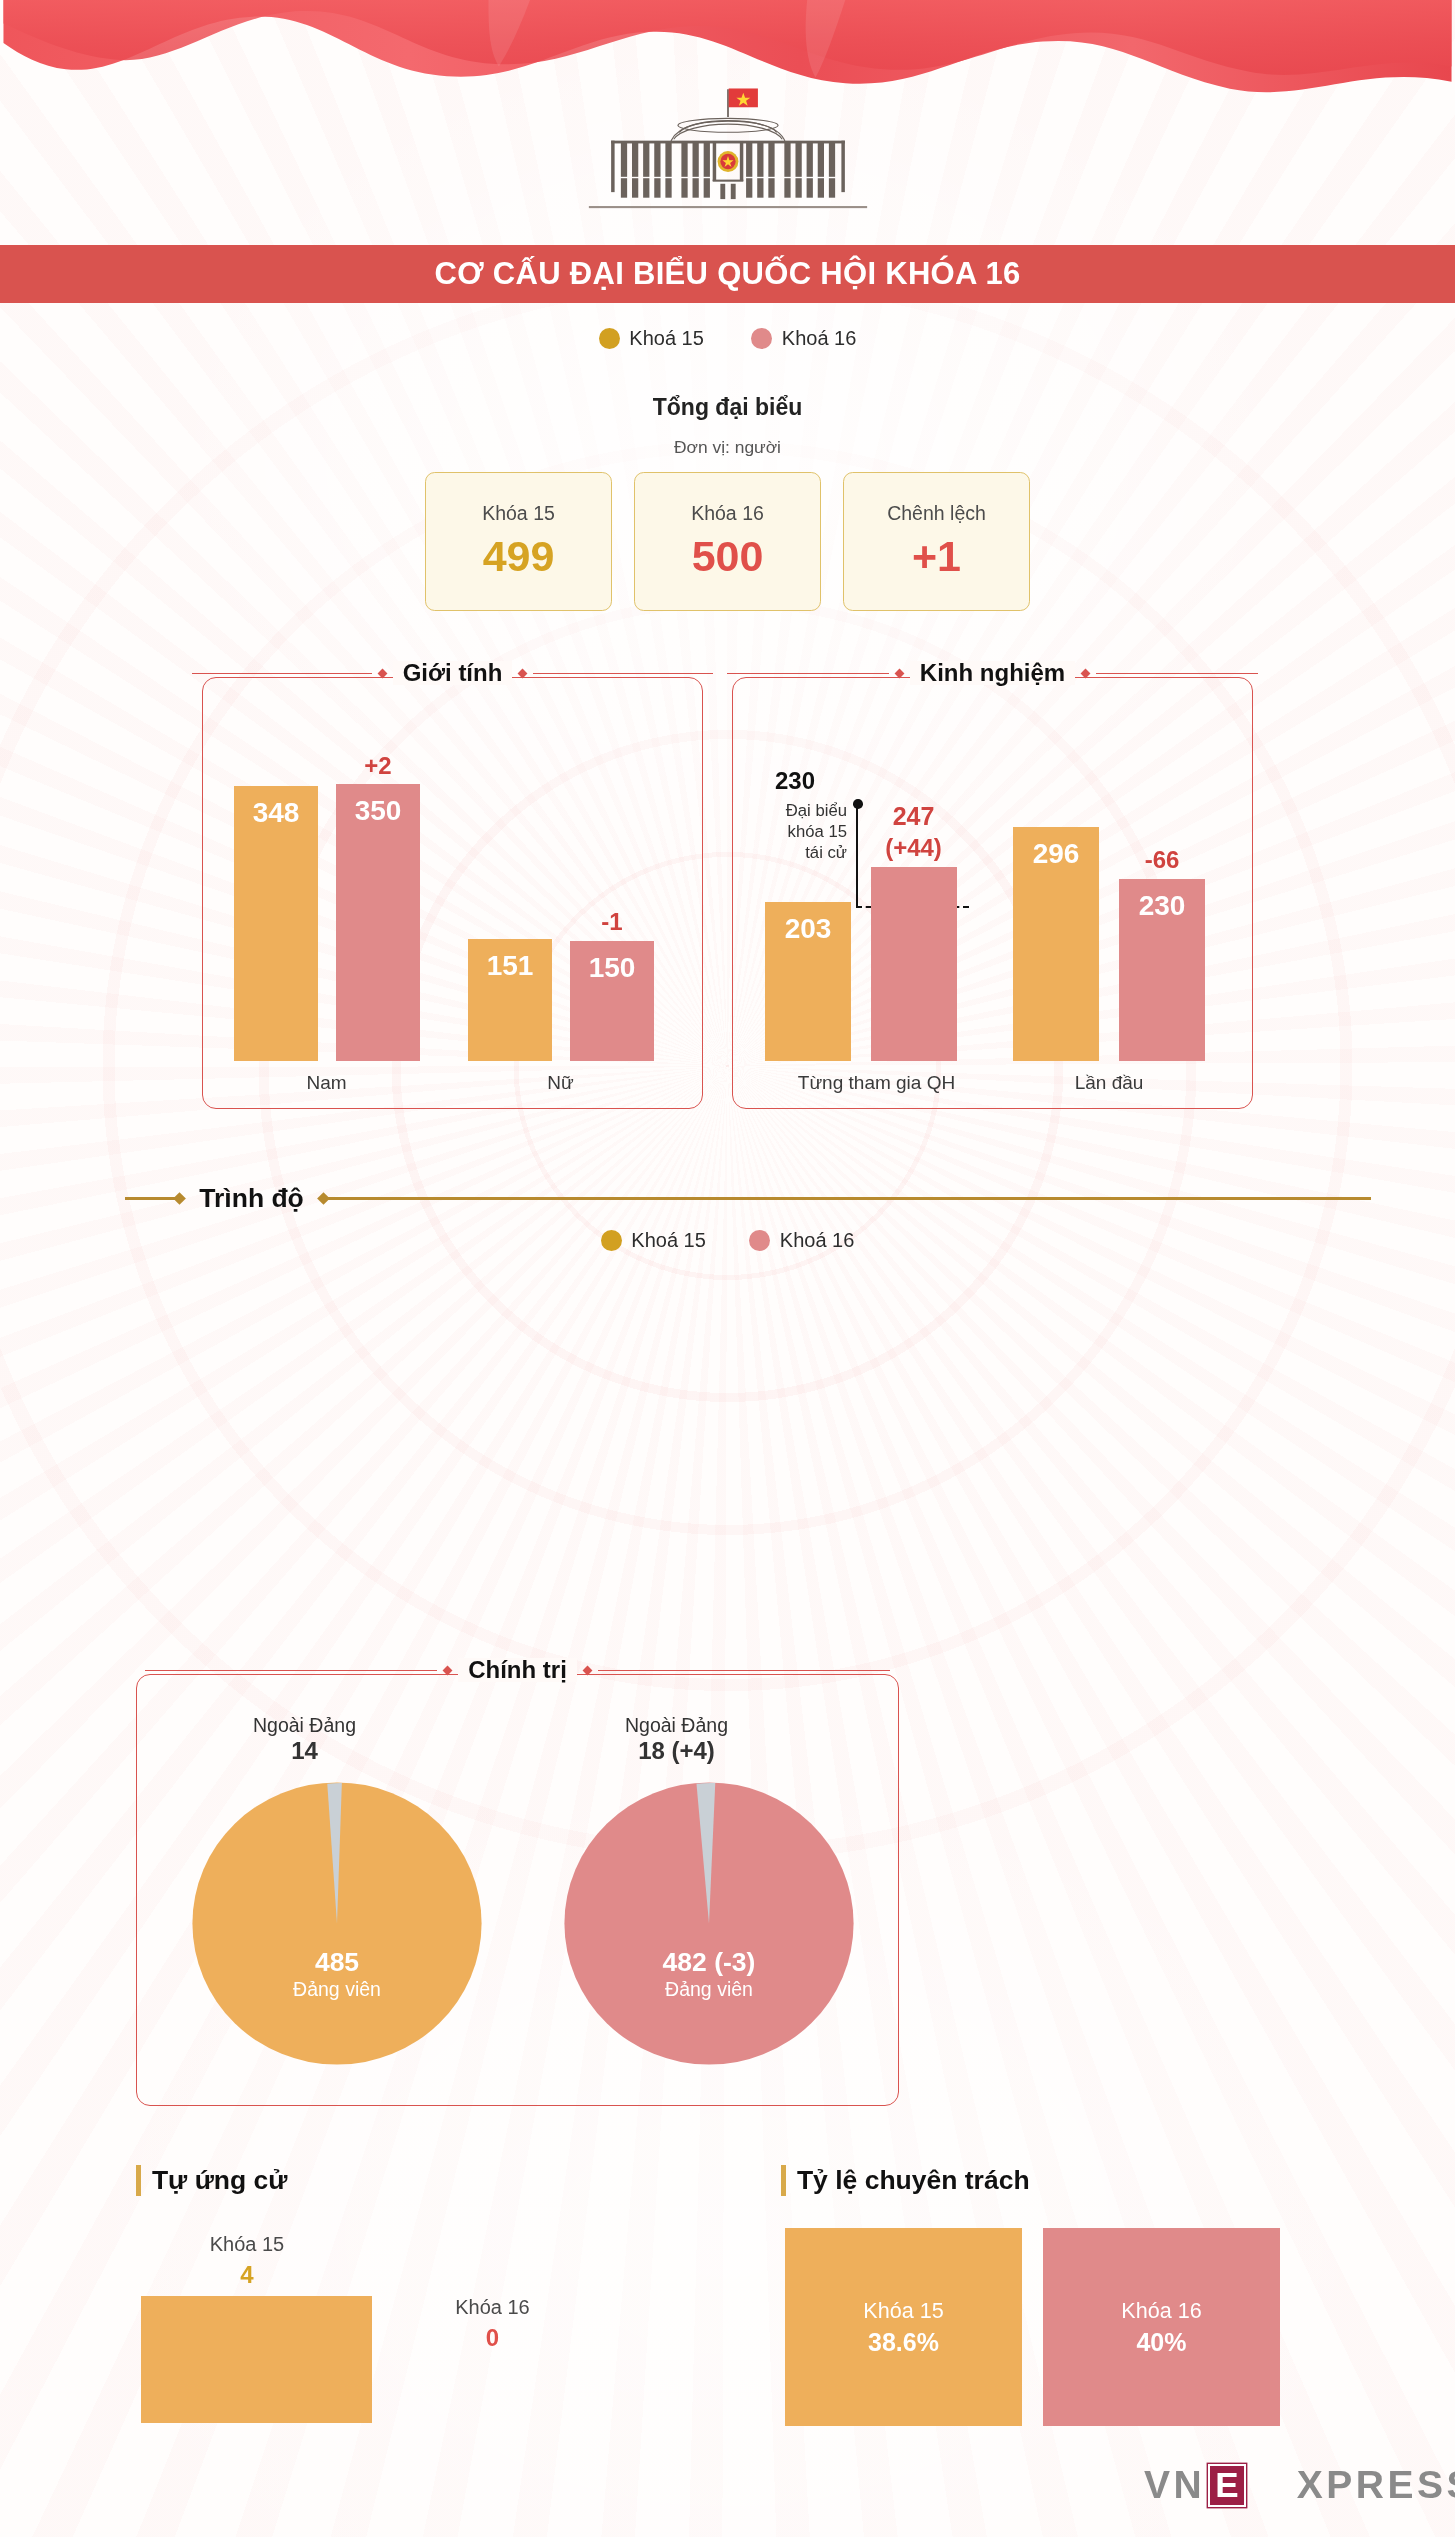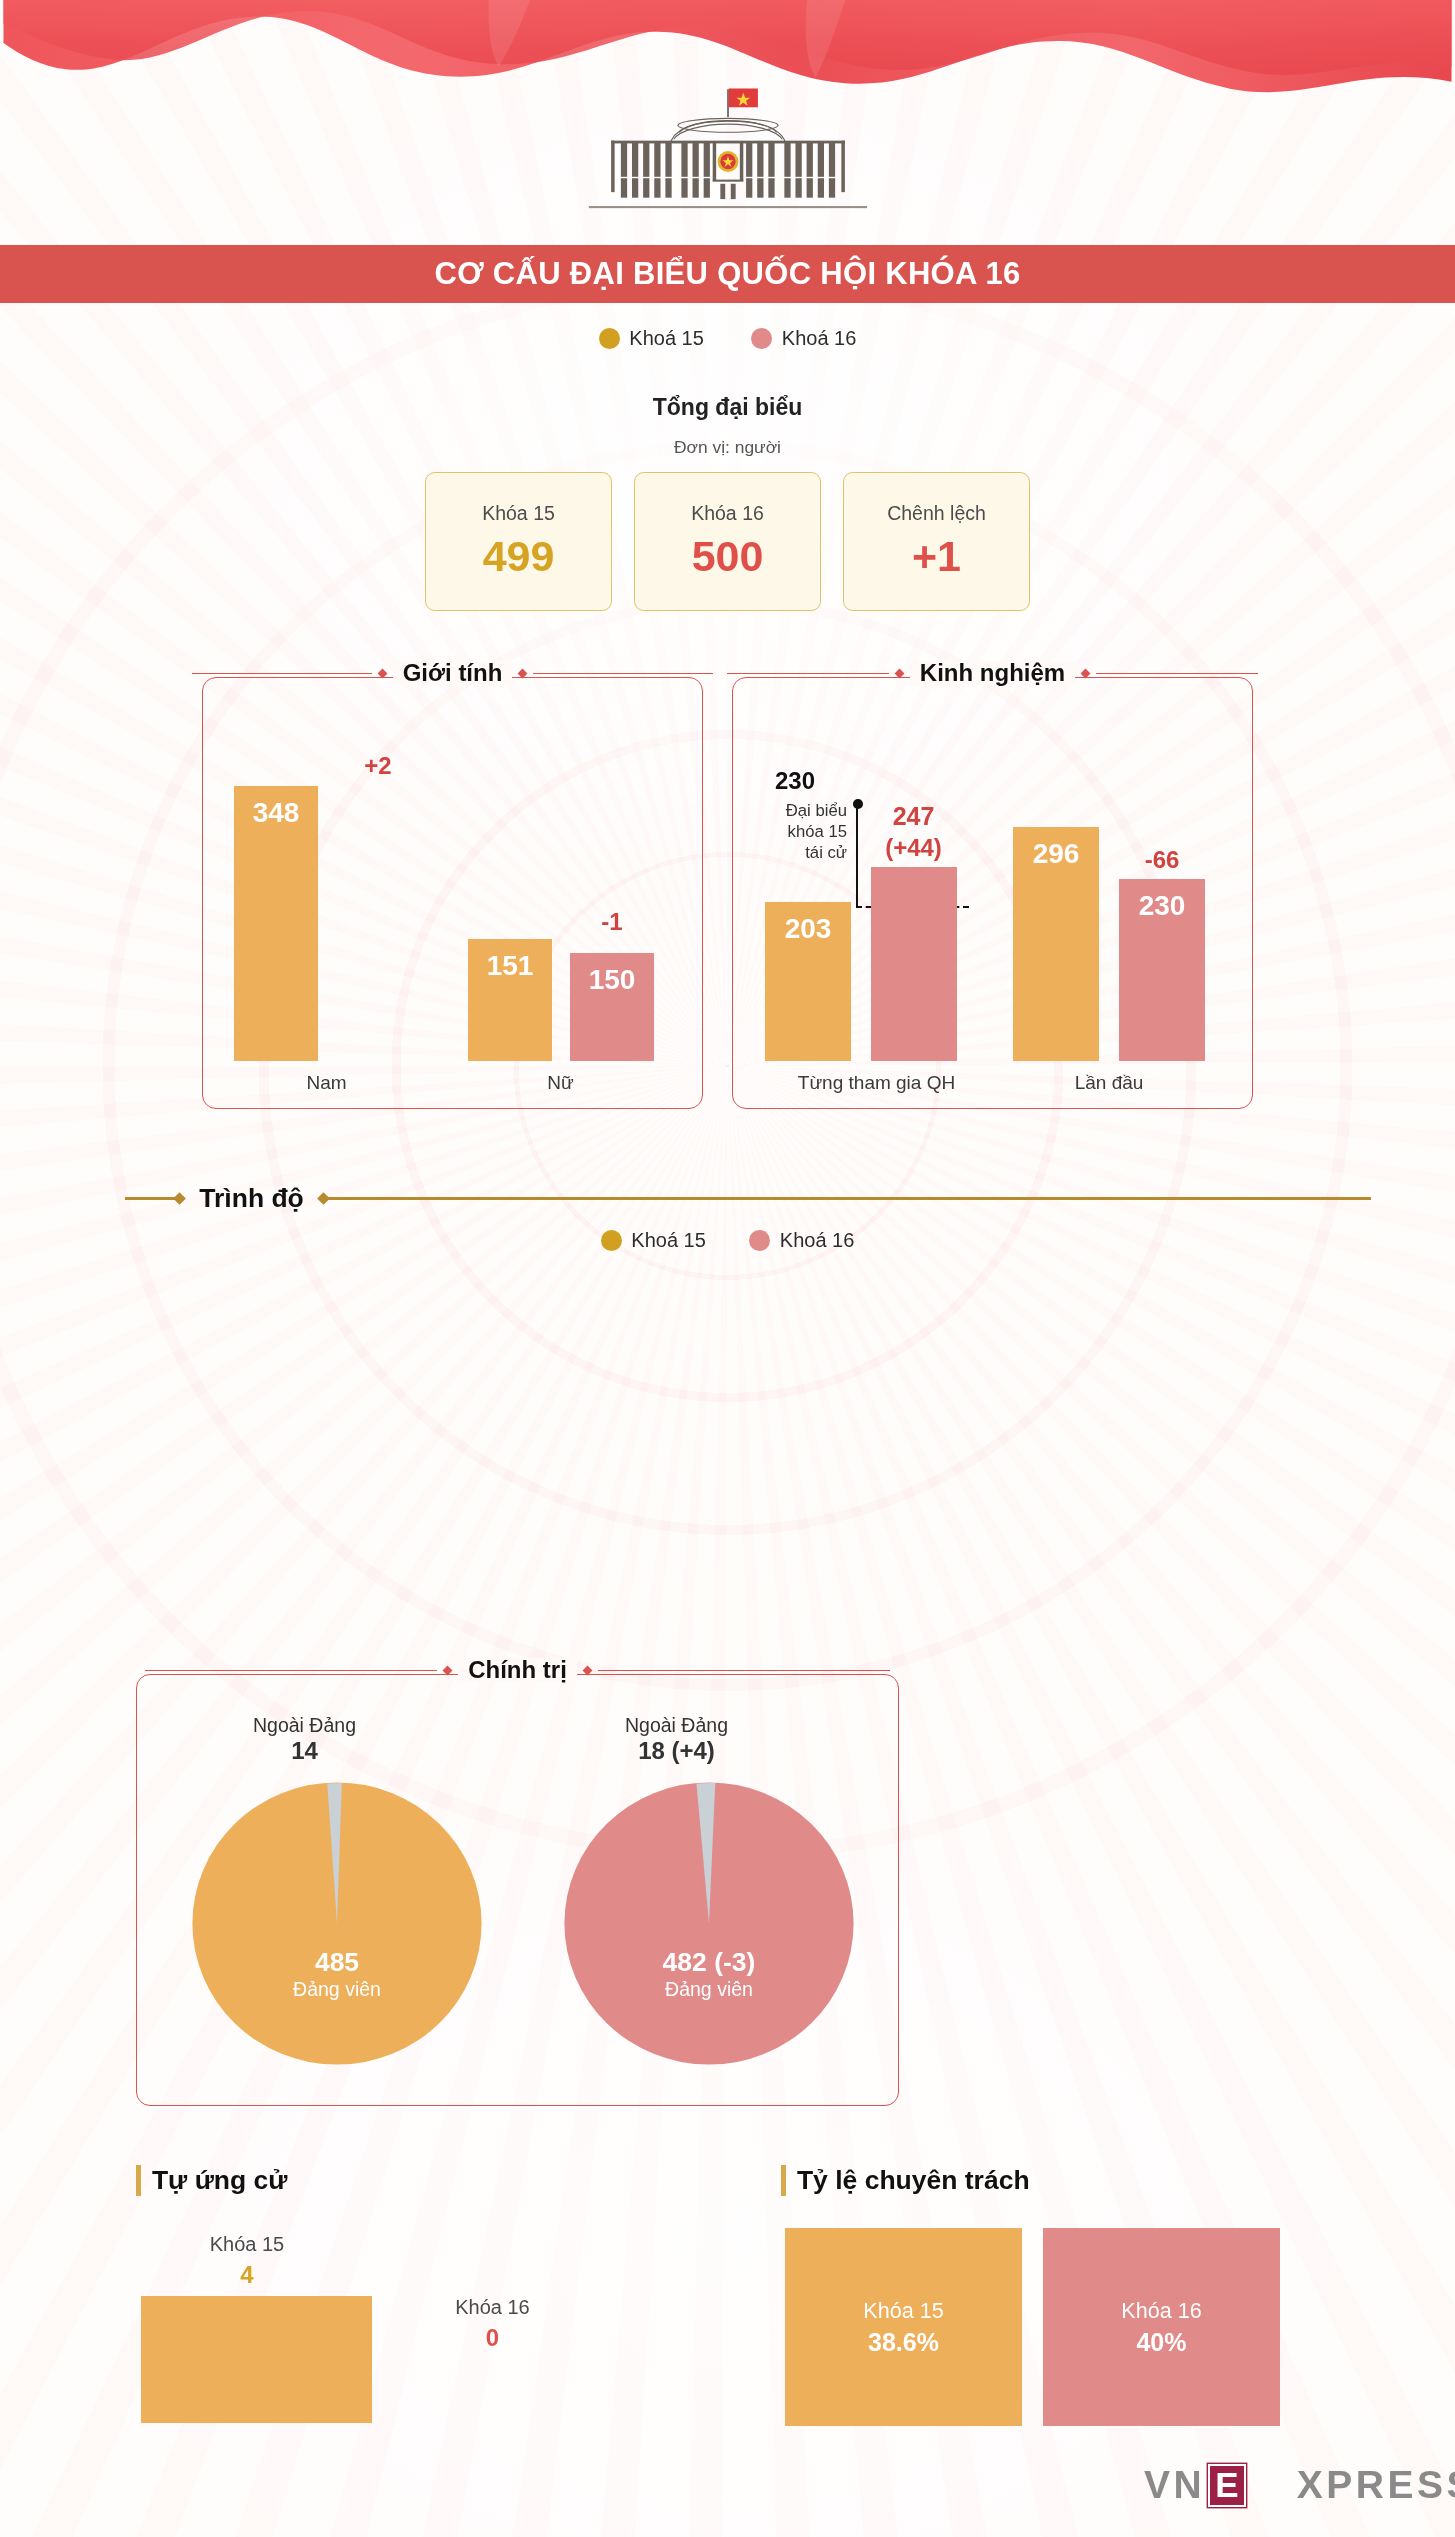--- a/index.html
+++ b/index.html
@@ -290,29 +290,32 @@
       <div class="diamond"></div>
       <div class="panel-title">Giới tính</div>
       <div class="diamond"></div>
       <div class="seg" style="width:180px;"></div>
     </div>
 
     <div class="vbar" style="left:31px; top:63px; width:209px; height:320px;">
       <div class="bar gold" style="left:0; width:84px; height:275px;">
         <div class="bar-in">348</div>
       </div>
+      <div class="bar pink" style="left:102px; width:84px; height:277px;">
+        <div class="bar-in">350</div>
+      </div>
       <div class="bar-above red" style="left:102px; width:84px; bottom:281px;">+2</div>
     </div>
     <div class="cat-label" style="left:31px; top:394px; width:185px;">Nam</div>
 
     <div class="vbar" style="left:265px; top:63px; width:209px; height:320px;">
       <div class="bar gold" style="left:0; width:84px; height:122px;">
         <div class="bar-in">151</div>
       </div>
-      <div class="bar pink" style="left:102px; width:84px; height:108px;">
+      <div class="bar pink" style="left:102px; width:84px; height:120px;">
         <div class="bar-in">150</div>
       </div>
       <div class="bar-above red" style="left:102px; width:84px; bottom:125px;">-1</div>
     </div>
     <div class="cat-label" style="left:265px; top:394px; width:185px;">Nữ</div>
   </div>
 
   <div class="panel" style="left:732px; top:677px; width:521px; height:432px;">
     <div class="panel-head">
       <div class="seg" style="width:162px;"></div>

